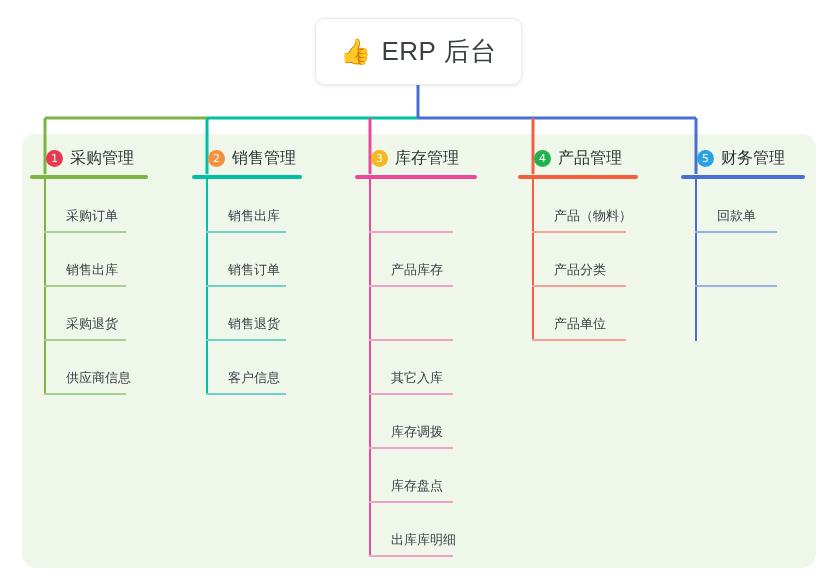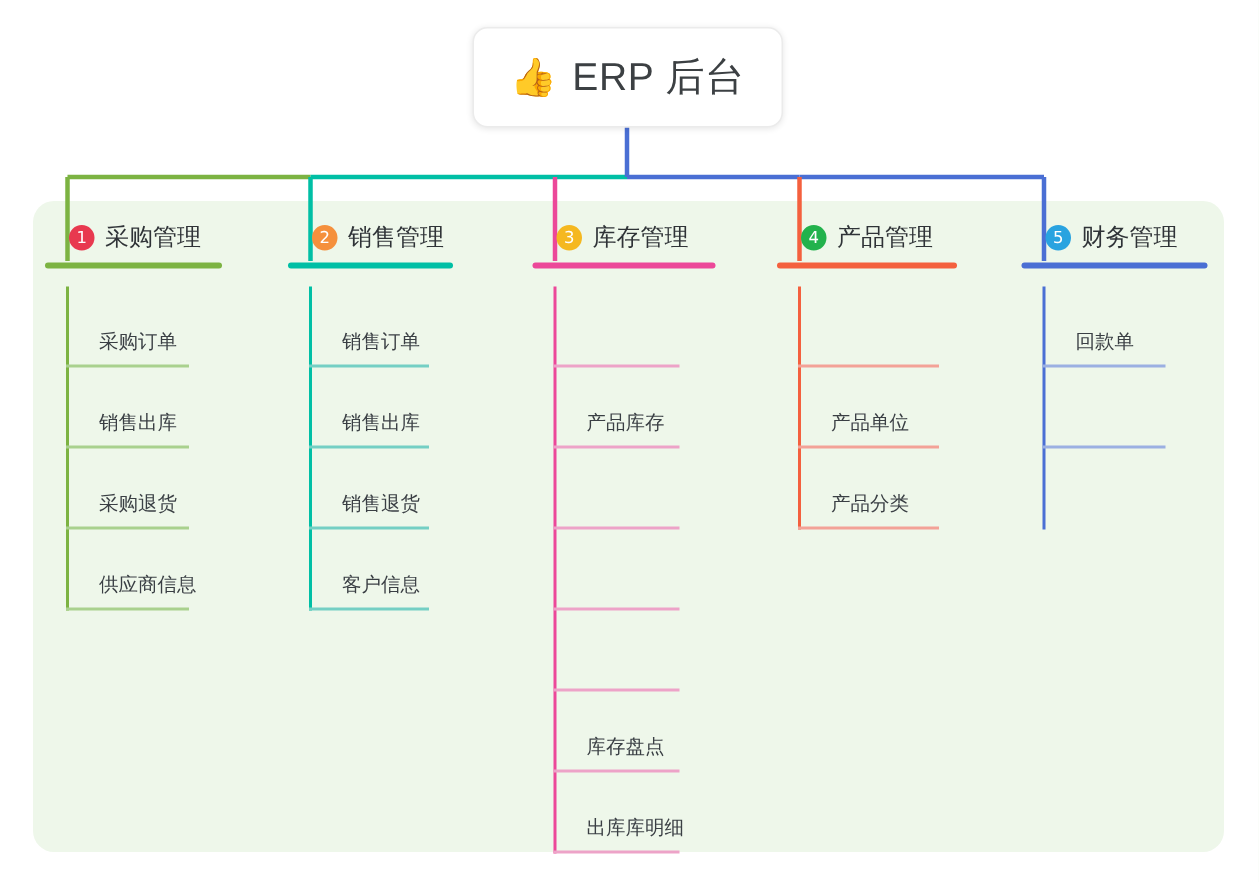--- a/index.html
+++ b/index.html
@@ -105,21 +105,21 @@
     white-space: nowrap;
   }
   .head-rule {
     height: 4px;
     border-radius: 2px;
     margin-top: 5px;
   }
 
   .items {
     position: relative;
-    margin-top: 12px;
+    margin-top: 0;
   }
   .spine {
     position: absolute;
     left: 14px;
     top: 0;
     width: 2px;
   }
   .item {
     position: relative;
     height: 54px;
@@ -196,28 +196,28 @@
       </div>
       <div class="branch" style="left: 192px;">
         <div class="branch-head">
           <span class="badge" style="background: rgb(245, 144, 60);">2</span>
           <span class="branch-title">销售管理</span>
         </div>
         <div class="head-rule" style="background: rgb(0, 191, 165); width: 110px;"></div>
         <div class="items">
           <div class="spine" style="background: rgb(0, 191, 165); height: 216px;"></div>
           <div class="item">
+            <div class="item-label">销售出库</div>
+            <div class="item-rule" style="background: rgb(116, 207, 196); width: 80px;"></div>
+          </div>
+          <div class="item">
             <div class="item-label">销售订单</div>
             <div class="item-rule" style="background: rgb(116, 207, 196); width: 80px;"></div>
           </div>
           <div class="item">
-            <div class="item-label">销售出库</div>
-            <div class="item-rule" style="background: rgb(116, 207, 196); width: 80px;"></div>
-          </div>
-          <div class="item">
             <div class="item-label">销售退货</div>
             <div class="item-rule" style="background: rgb(116, 207, 196); width: 80px;"></div>
           </div>
           <div class="item">
             <div class="item-label">客户信息</div>
             <div class="item-rule" style="background: rgb(116, 207, 196); width: 80px;"></div>
           </div>
         </div>
       </div>
       <div class="branch" style="left: 355px;">
@@ -232,23 +232,25 @@
             <div class="item-rule" style="background: rgb(237, 163, 200); width: 84px;"></div>
           </div>
           <div class="item">
             <div class="item-label">产品库存</div>
             <div class="item-rule" style="background: rgb(237, 163, 200); width: 84px;"></div>
           </div>
           <div class="item">
             <div class="item-rule" style="background: rgb(237, 163, 200); width: 84px;"></div>
           </div>
           <div class="item">
-            <div class="item-rule" style="background: rgb(237, 163, 200); width: 84px;"></div>
-          </div>
-          <div class="item">
+            <div class="item-label">其它入库</div>
+            <div class="item-rule" style="background: rgb(237, 163, 200); width: 84px;"></div>
+          </div>
+          <div class="item">
+            <div class="item-label">库存调拨</div>
             <div class="item-rule" style="background: rgb(237, 163, 200); width: 84px;"></div>
           </div>
           <div class="item">
             <div class="item-label">库存盘点</div>
             <div class="item-rule" style="background: rgb(237, 163, 200); width: 84px;"></div>
           </div>
           <div class="item">
             <div class="item-label">出库库明细</div>
             <div class="item-rule" style="background: rgb(237, 163, 200); width: 84px;"></div>
           </div>
@@ -256,30 +258,31 @@
       </div>
       <div class="branch" style="left: 518px;">
         <div class="branch-head">
           <span class="badge" style="background: rgb(34, 178, 76);">4</span>
           <span class="branch-title">产品管理</span>
         </div>
         <div class="head-rule" style="background: rgb(244, 96, 62); width: 120px;"></div>
         <div class="items">
           <div class="spine" style="background: rgb(244, 96, 62); height: 162px;"></div>
           <div class="item">
+            <div class="item-label">产品（物料）</div>
+            <div class="item-rule" style="background: rgb(243, 162, 151); width: 94px;"></div>
+          </div>
+          <div class="item">
+            <div class="item-label">产品分类</div>
             <div class="item-rule" style="background: rgb(243, 162, 151); width: 94px;"></div>
           </div>
           <div class="item">
             <div class="item-label">产品单位</div>
             <div class="item-rule" style="background: rgb(243, 162, 151); width: 94px;"></div>
           </div>
-          <div class="item">
-            <div class="item-label">产品分类</div>
-            <div class="item-rule" style="background: rgb(243, 162, 151); width: 94px;"></div>
-          </div>
         </div>
       </div>
       <div class="branch" style="left: 681px;">
         <div class="branch-head">
           <span class="badge" style="background: rgb(41, 163, 224);">5</span>
           <span class="branch-title">财务管理</span>
         </div>
         <div class="head-rule" style="background: rgb(74, 111, 212); width: 124px;"></div>
         <div class="items">
           <div class="spine" style="background: rgb(74, 111, 212); height: 162px;"></div>

